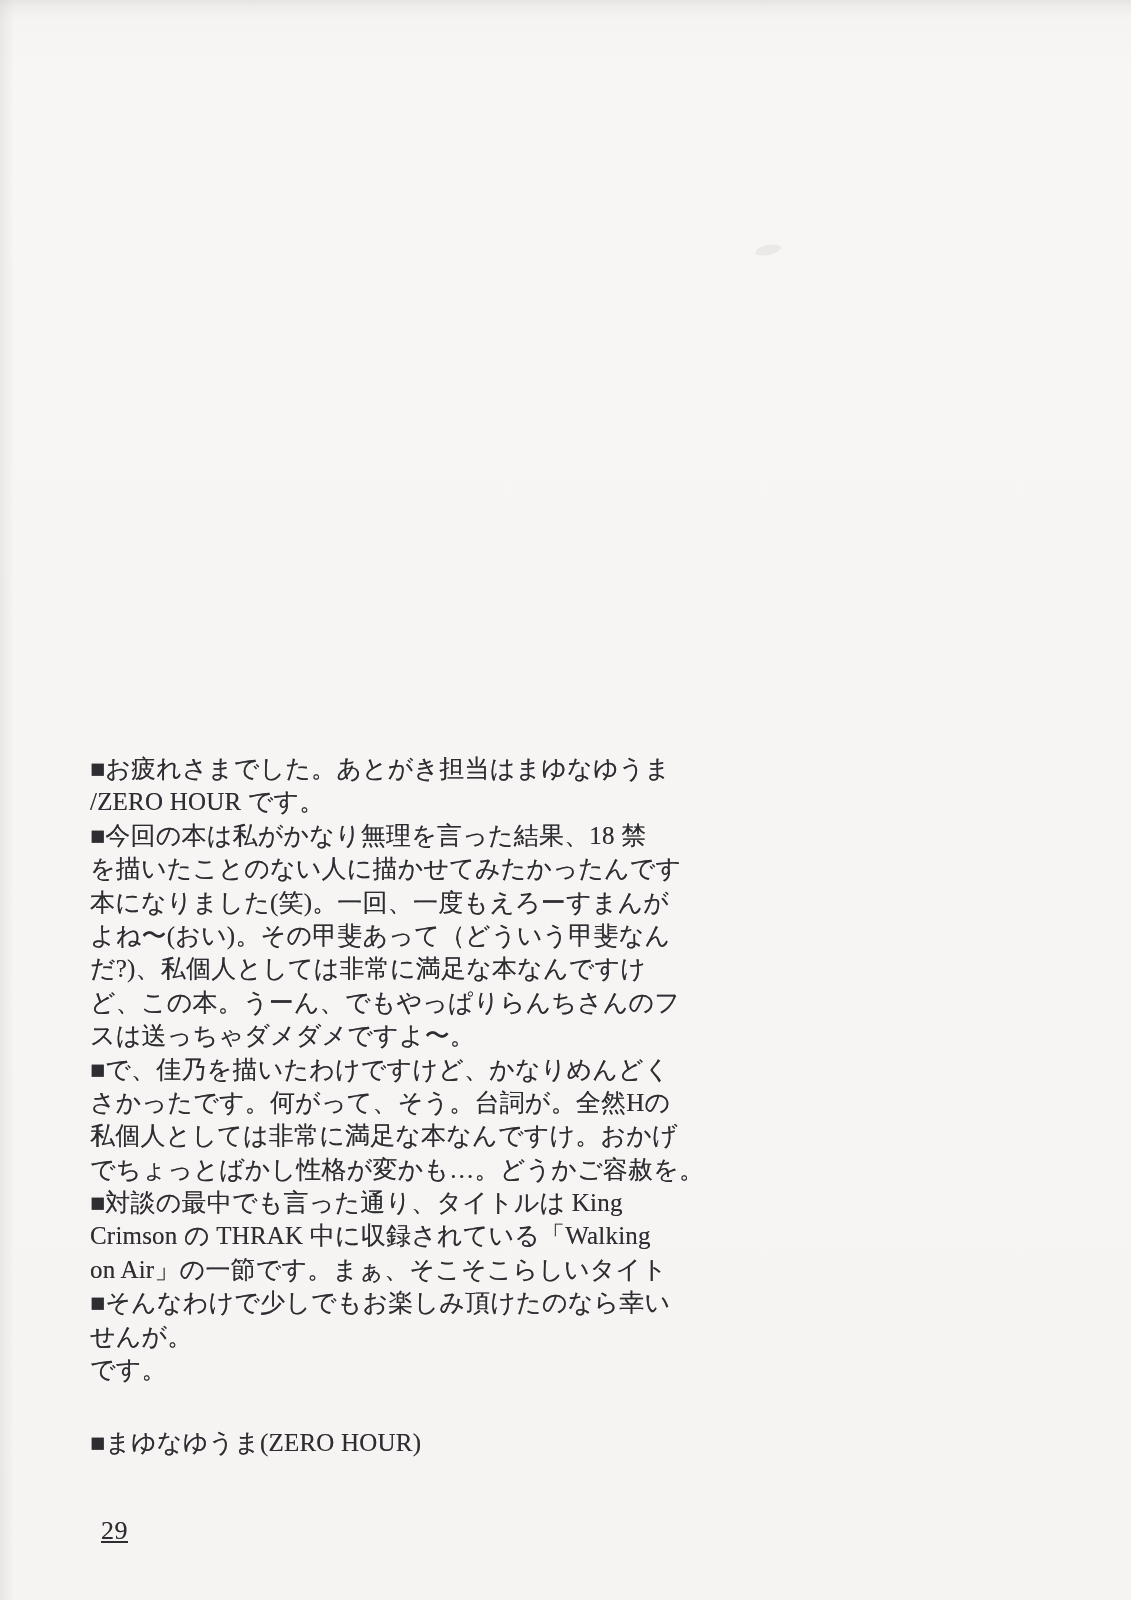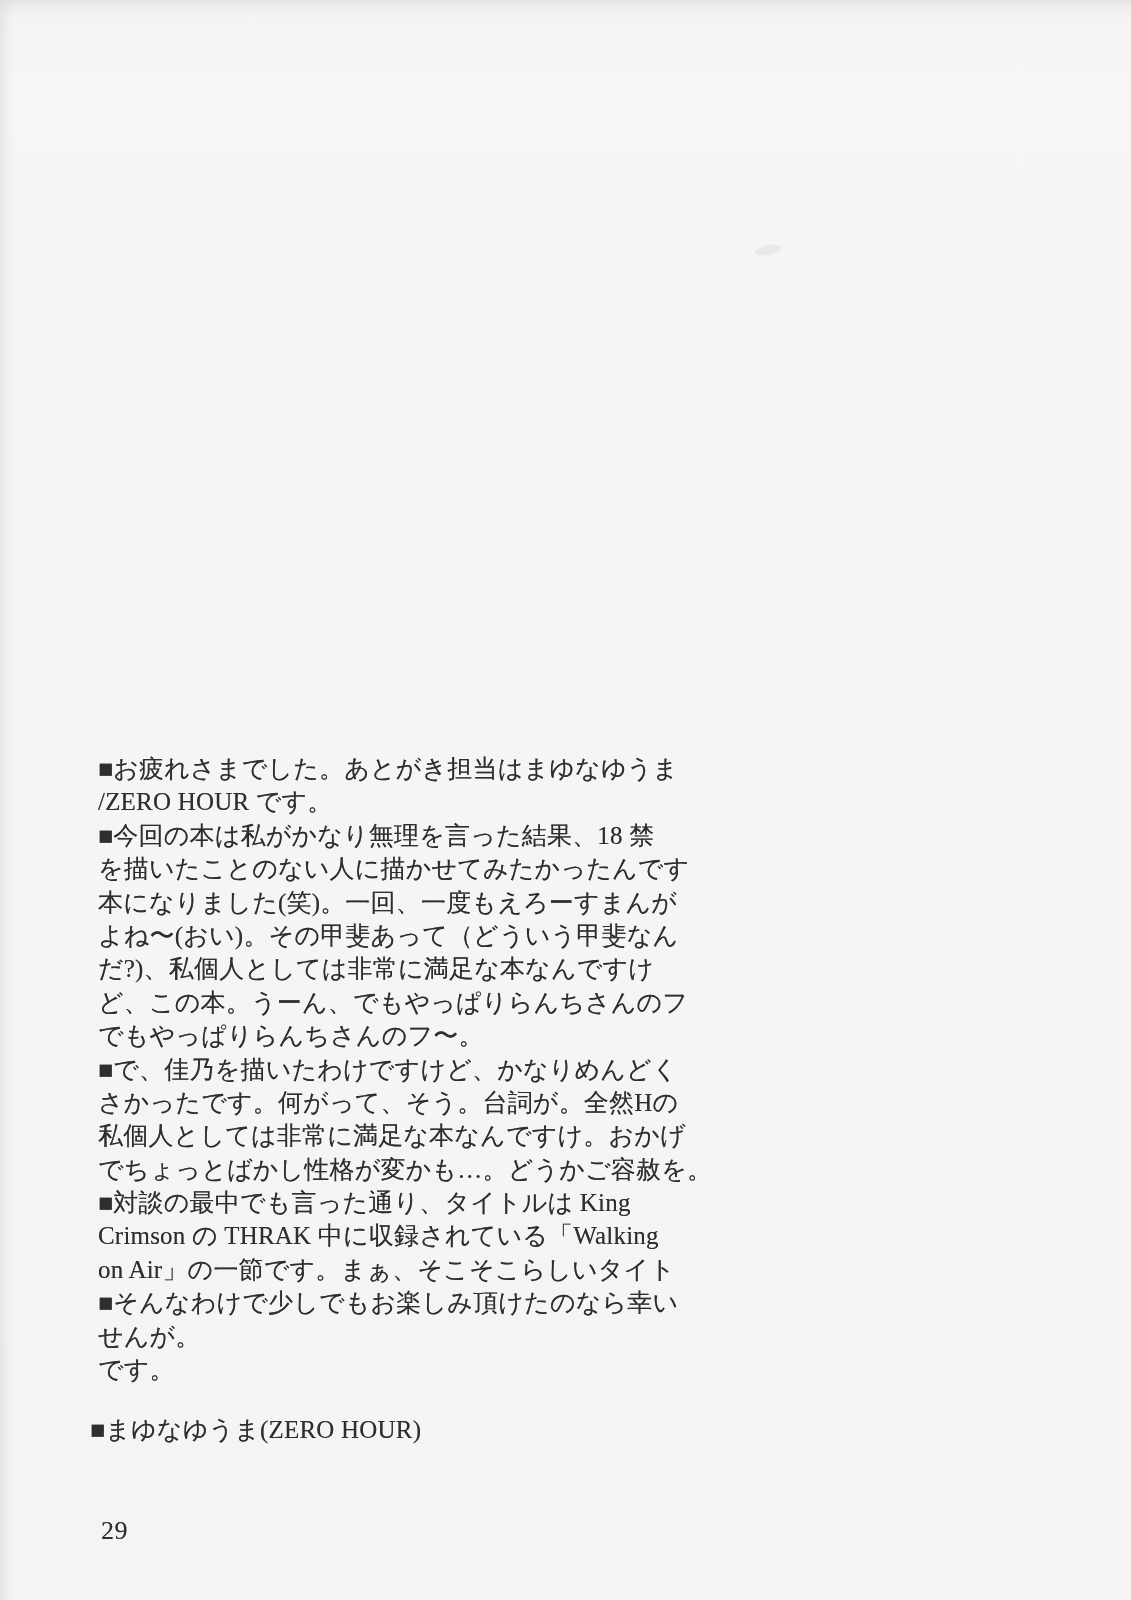--- a/index.html
+++ b/index.html
@@ -43,34 +43,34 @@
     width: 568px;
     color: #2e2d32;
     font-size: 25px;
     line-height: 33.4px;
     letter-spacing: 0.2px;
     text-shadow: 0 0 0.6px rgba(46,45,50,0.55);
     white-space: nowrap;
   }
   .line {
     height: 33.4px;
-    margin-left: 8px;
   }
   .signature {
-    margin-top: 27px;
+    margin-top: 40px;
     height: 33.4px;
   }
   .page-number {
     position: absolute;
     left: 101px;
     top: 1516px;
     color: #2e2d32;
     font-size: 26px;
     letter-spacing: 0.5px;
     text-shadow: 0 0 0.6px rgba(46,45,50,0.5);
+    text-decoration: underline;
   }
   
   .smudge {
     position: absolute;
     left: 755px;
     top: 245px;
     width: 26px;
     height: 10px;
     background: rgba(180,180,178,0.18);
     border-radius: 50%;
@@ -86,21 +86,21 @@
 
   <div class="afterword">
     <div class="line">■お疲れさまでした。あとがき担当はまゆなゆうま</div>
     <div class="line">/ZERO HOUR です。</div>
     <div class="line">■今回の本は私がかなり無理を言った結果、18 禁</div>
     <div class="line">を描いたことのない人に描かせてみたかったんです</div>
     <div class="line">本になりました(笑)。一回、一度もえろーすまんが</div>
     <div class="line">よね〜(おい)。その甲斐あって（どういう甲斐なん</div>
     <div class="line">だ?)、私個人としては非常に満足な本なんですけ</div>
     <div class="line">ど、この本。うーん、でもやっぱりらんちさんのフ</div>
-    <div class="line">でもやっぱりらんちさんのフ〜。</div>
+    <div class="line">スは送っちゃダメダメですよ〜。</div>
     <div class="line">■で、佳乃を描いたわけですけど、かなりめんどく</div>
     <div class="line">さかったです。何がって、そう。台詞が。全然Hの</div>
     <div class="line">私個人としては非常に満足な本なんですけ。おかげ</div>
     <div class="line">でちょっとばかし性格が変かも…。どうかご容赦を。</div>
     <div class="line">■対談の最中でも言った通り、タイトルは King</div>
     <div class="line">Crimson の THRAK 中に収録されている「Walking</div>
     <div class="line">on Air」の一節です。まぁ、そこそこらしいタイト</div>
     <div class="line">■そんなわけで少しでもお楽しみ頂けたのなら幸い</div>
     <div class="line">せんが。</div>
     <div class="line">です。</div>

